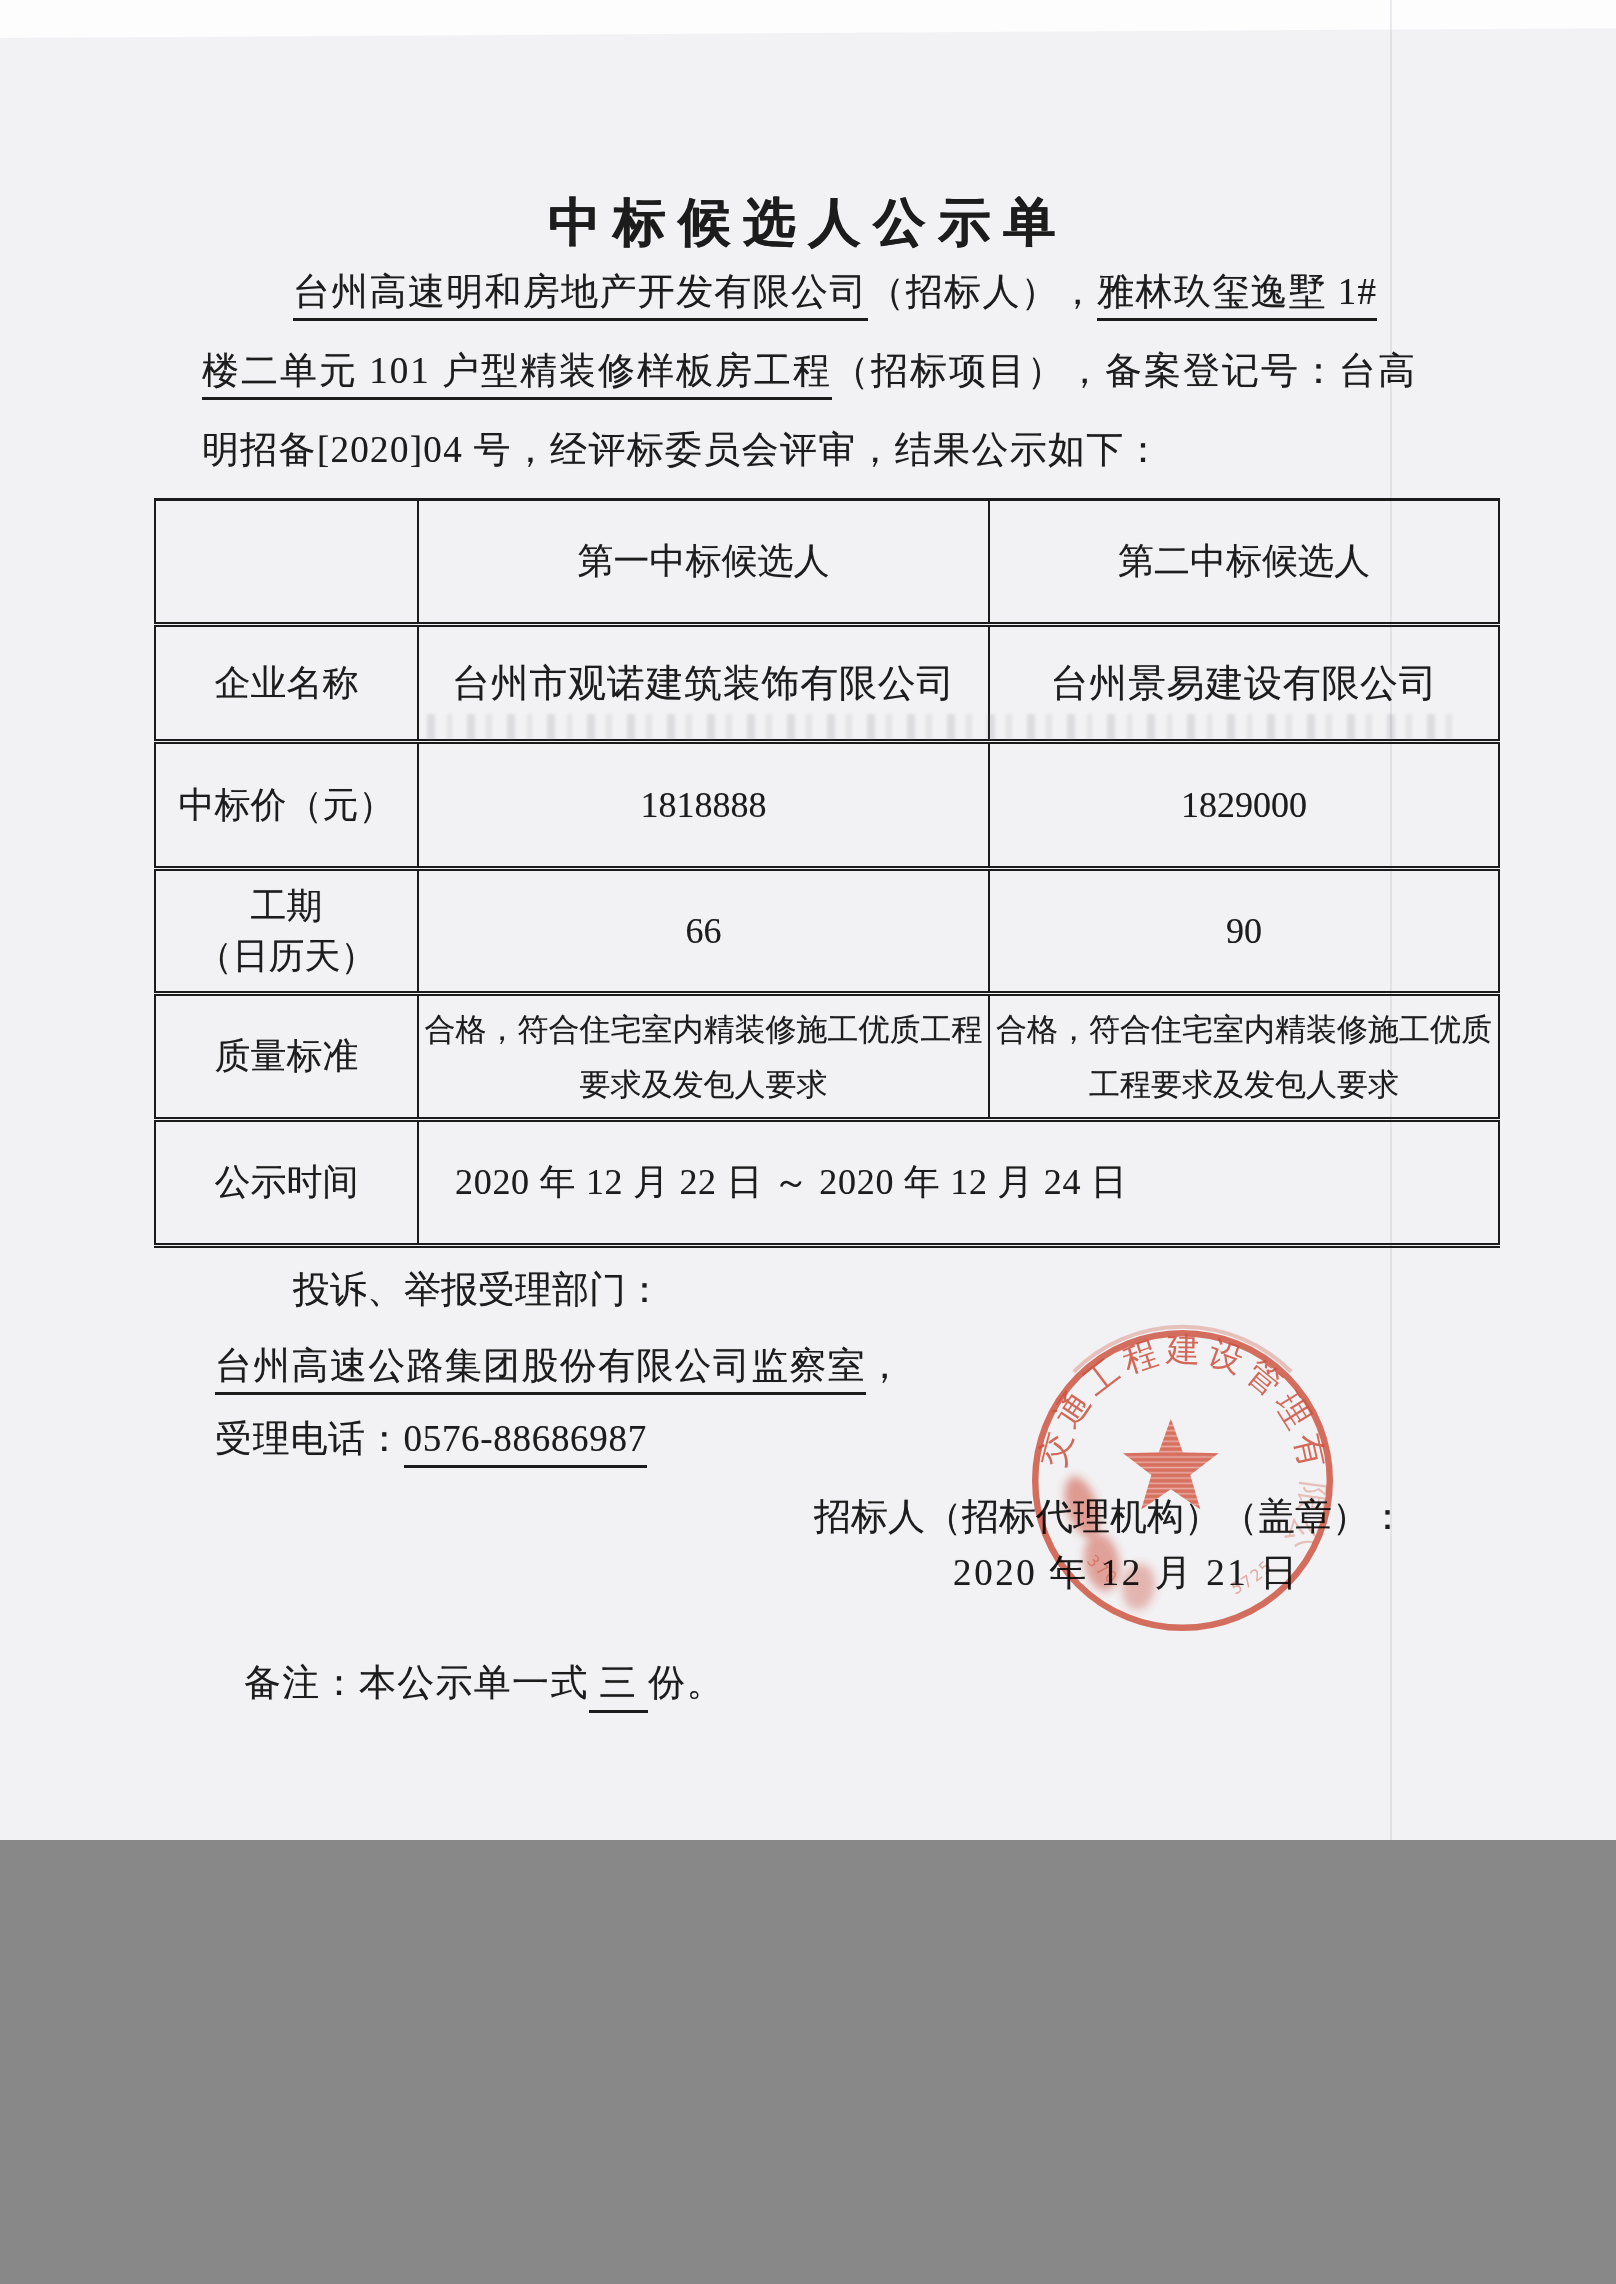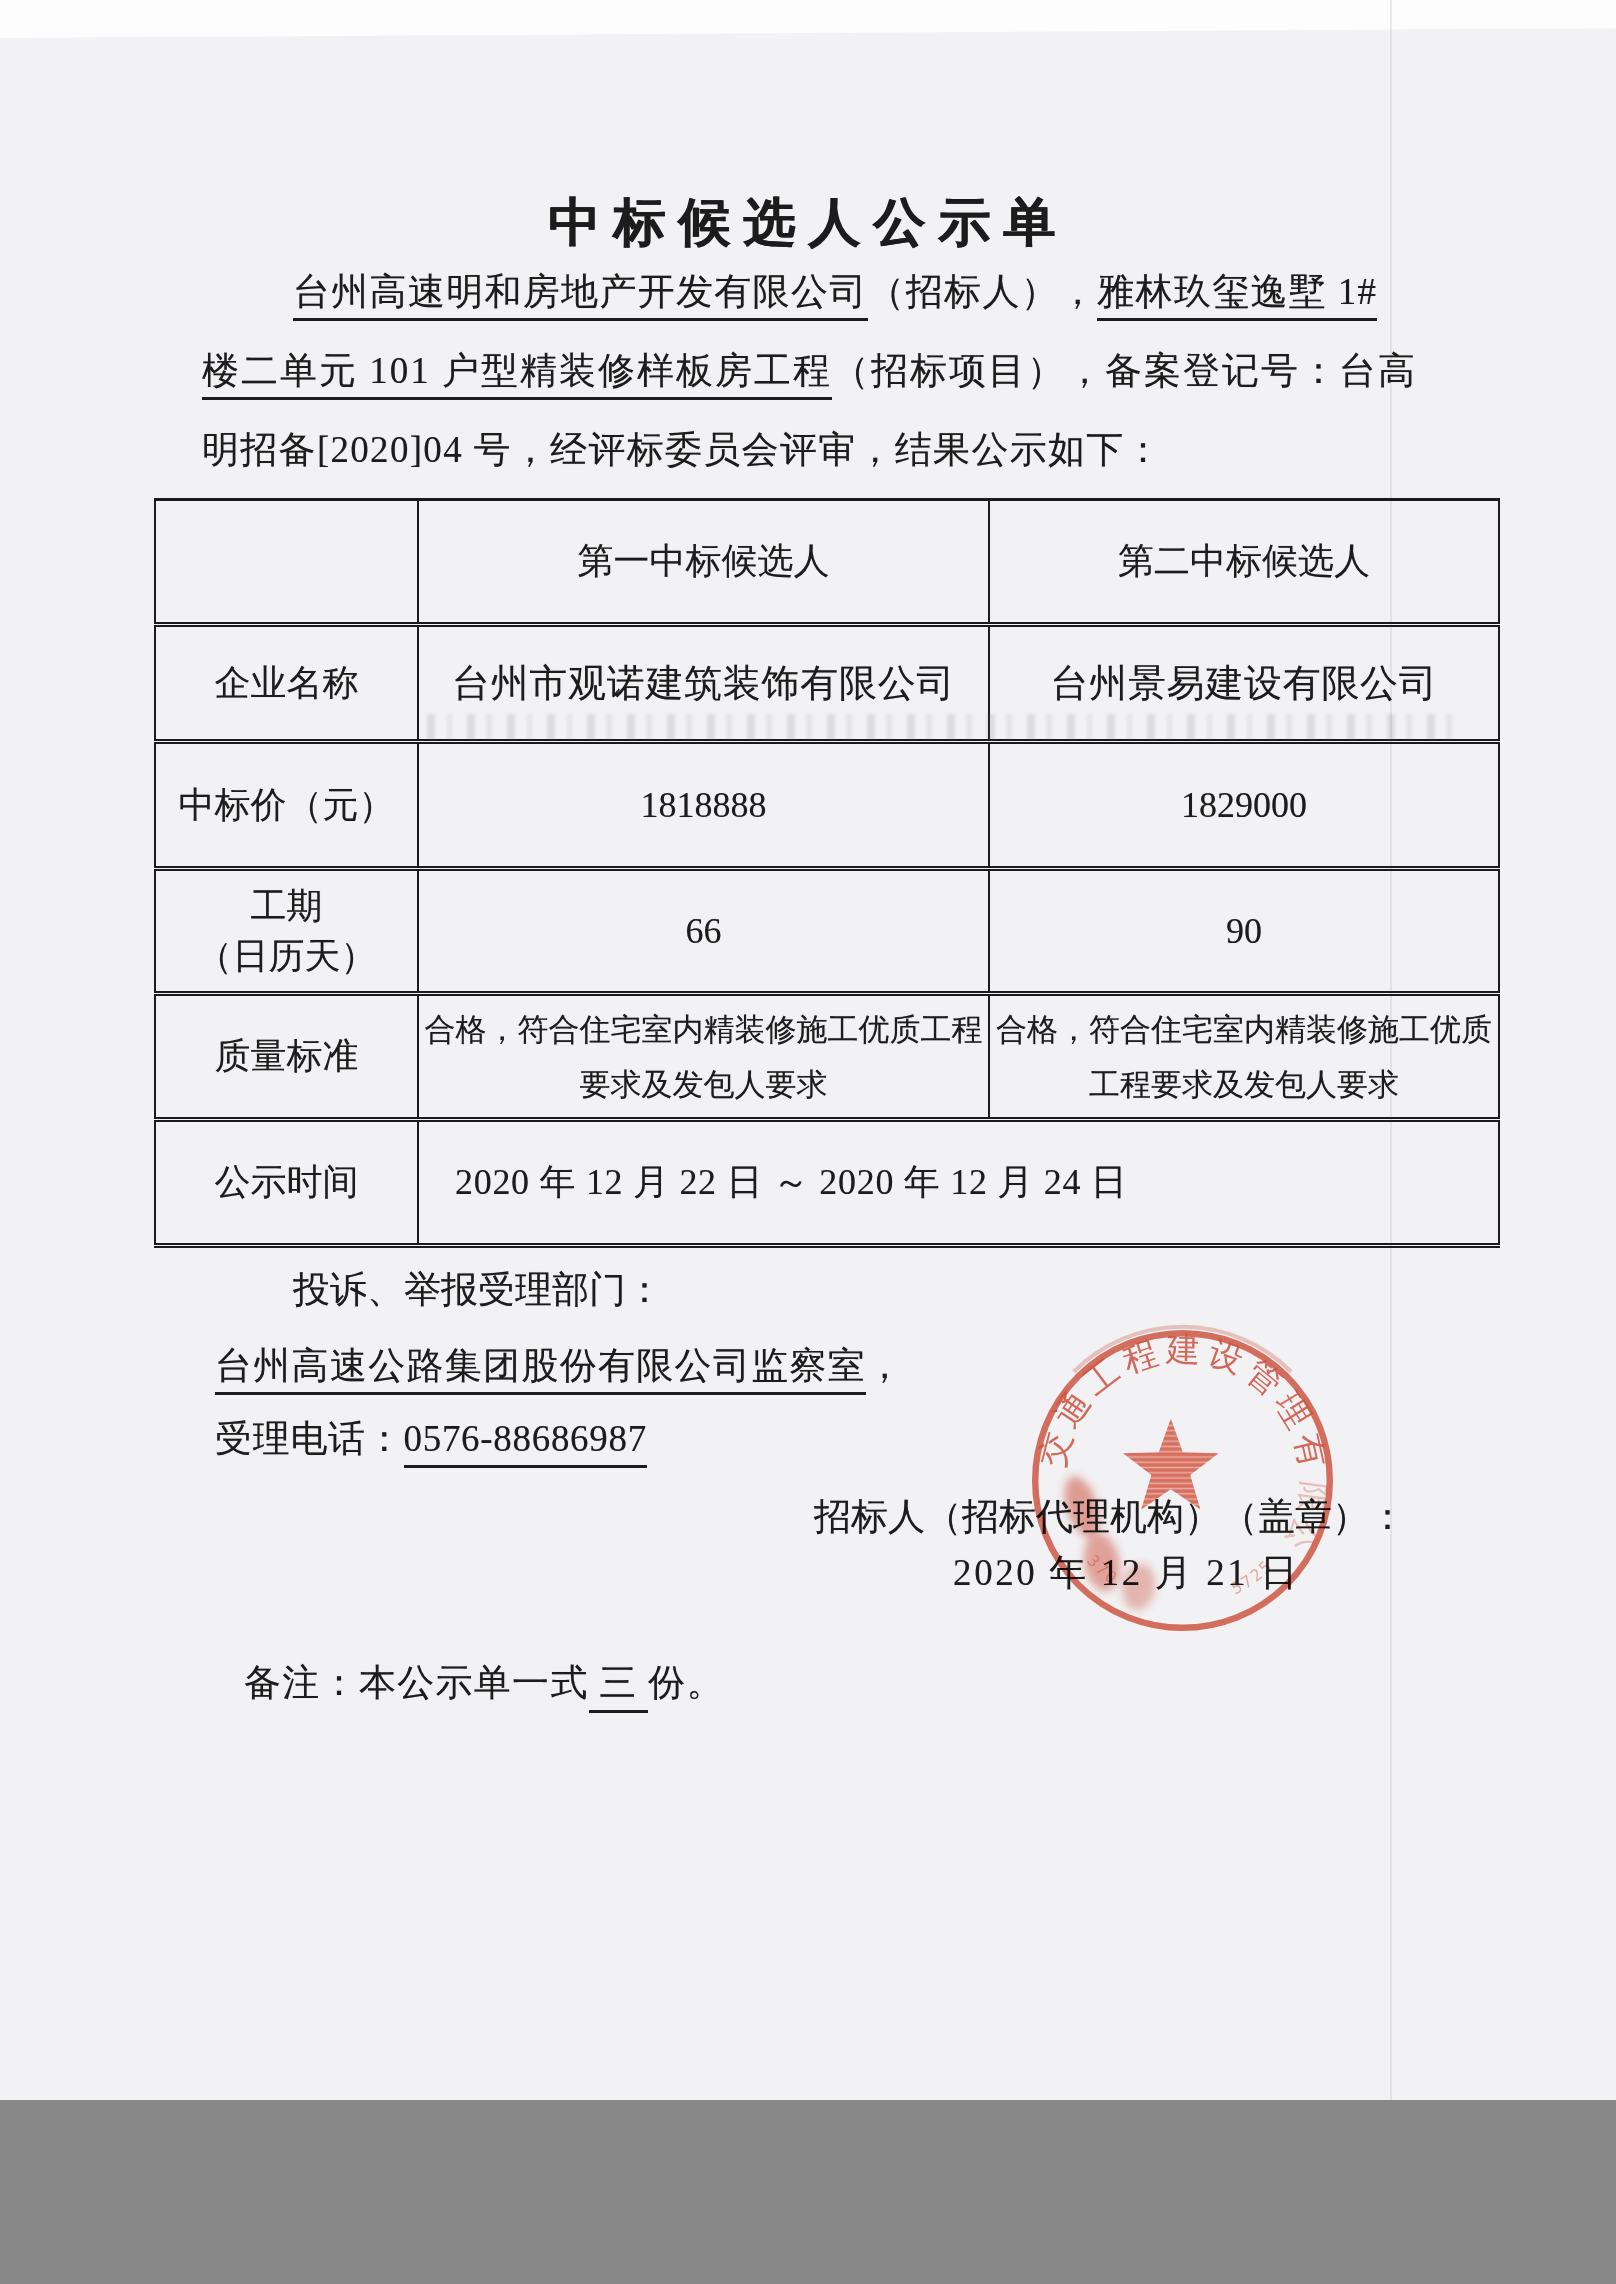--- a/index.html
+++ b/index.html
@@ -1,18 +1,18 @@
 <!DOCTYPE html>
 <html style="font-size:10.4px"><head>
 <meta charset="utf-8">
 <style>
   html,body { margin:0; padding:0; background:#888; }
   .page {
     position:relative;
-    width:1616px; height:2100px;
+    width:1616px; height:1840px;
     margin:0 auto;
     background:#f2f2f4;
     overflow:hidden;
     font-family:"Liberation Serif","DejaVu Serif",serif;
     color:#1c1c1c;
   }
   
   .top-strip {
     position:absolute; left:0; top:-9px; width:102%; height:47px;
     background:#fdfdfe;

